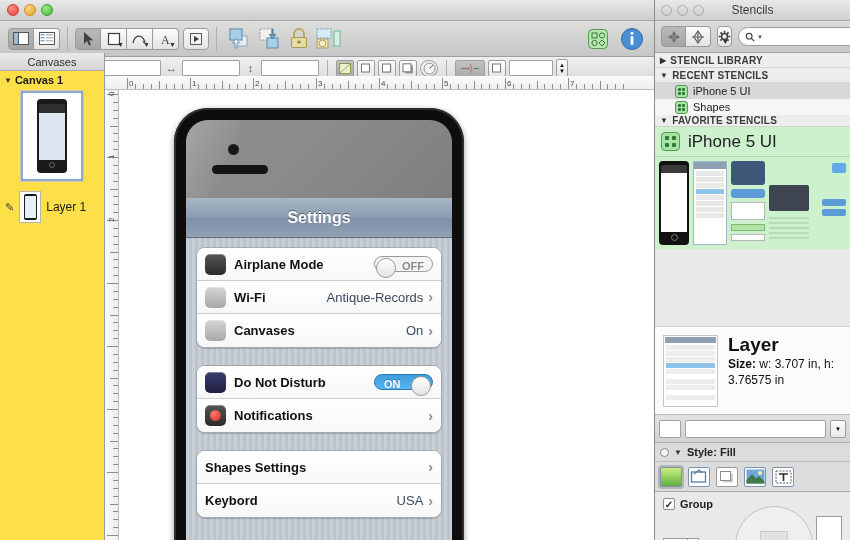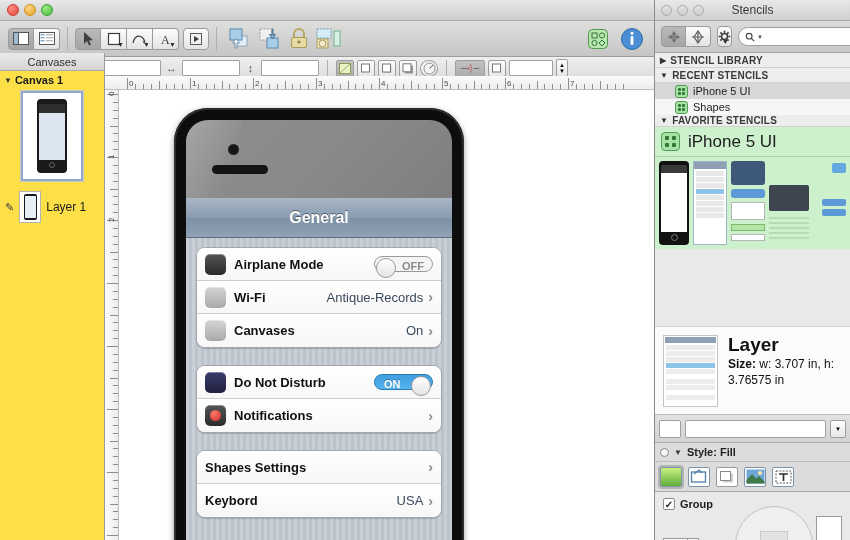--- a/index.html
+++ b/index.html
@@ -664,21 +664,21 @@
 
   <div class="canvas-area">
 
     <div class="phone">
       <div class="phone-top">
         <div class="cam"></div>
         <div class="speaker"></div>
       </div>
       <div class="screen">
         <div class="navbar">
-          <div class="navbar-title">General</div>
+          <div class="navbar-title">Settings</div>
         </div>
         <div class="grouped">
 
           <div class="group-card">
             <div class="cell">
               <div class="cell-ico" style="background:linear-gradient(to bottom,#555,#2b2b2b)"></div>
               <div class="cell-title">Airplane Mode</div>
               <div class="toggle off">
                 <div class="knob"></div>
                 <div class="tlabel">OFF</div>

